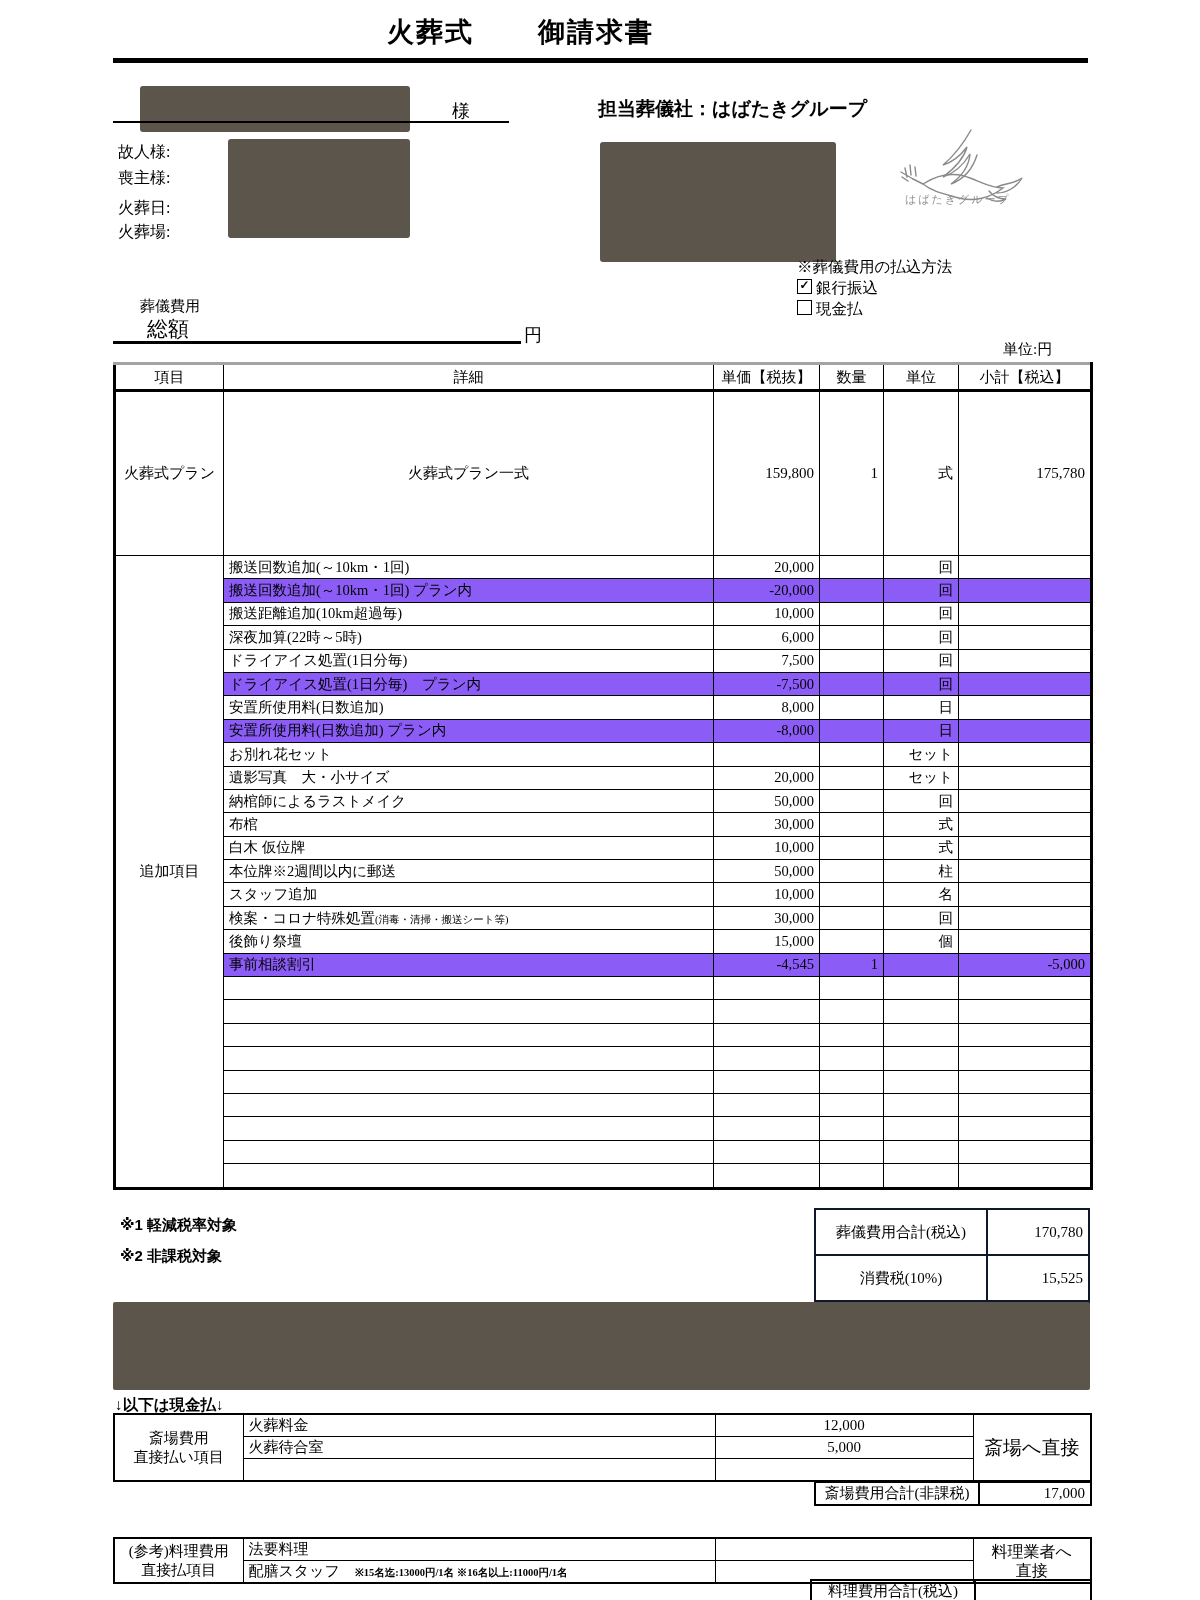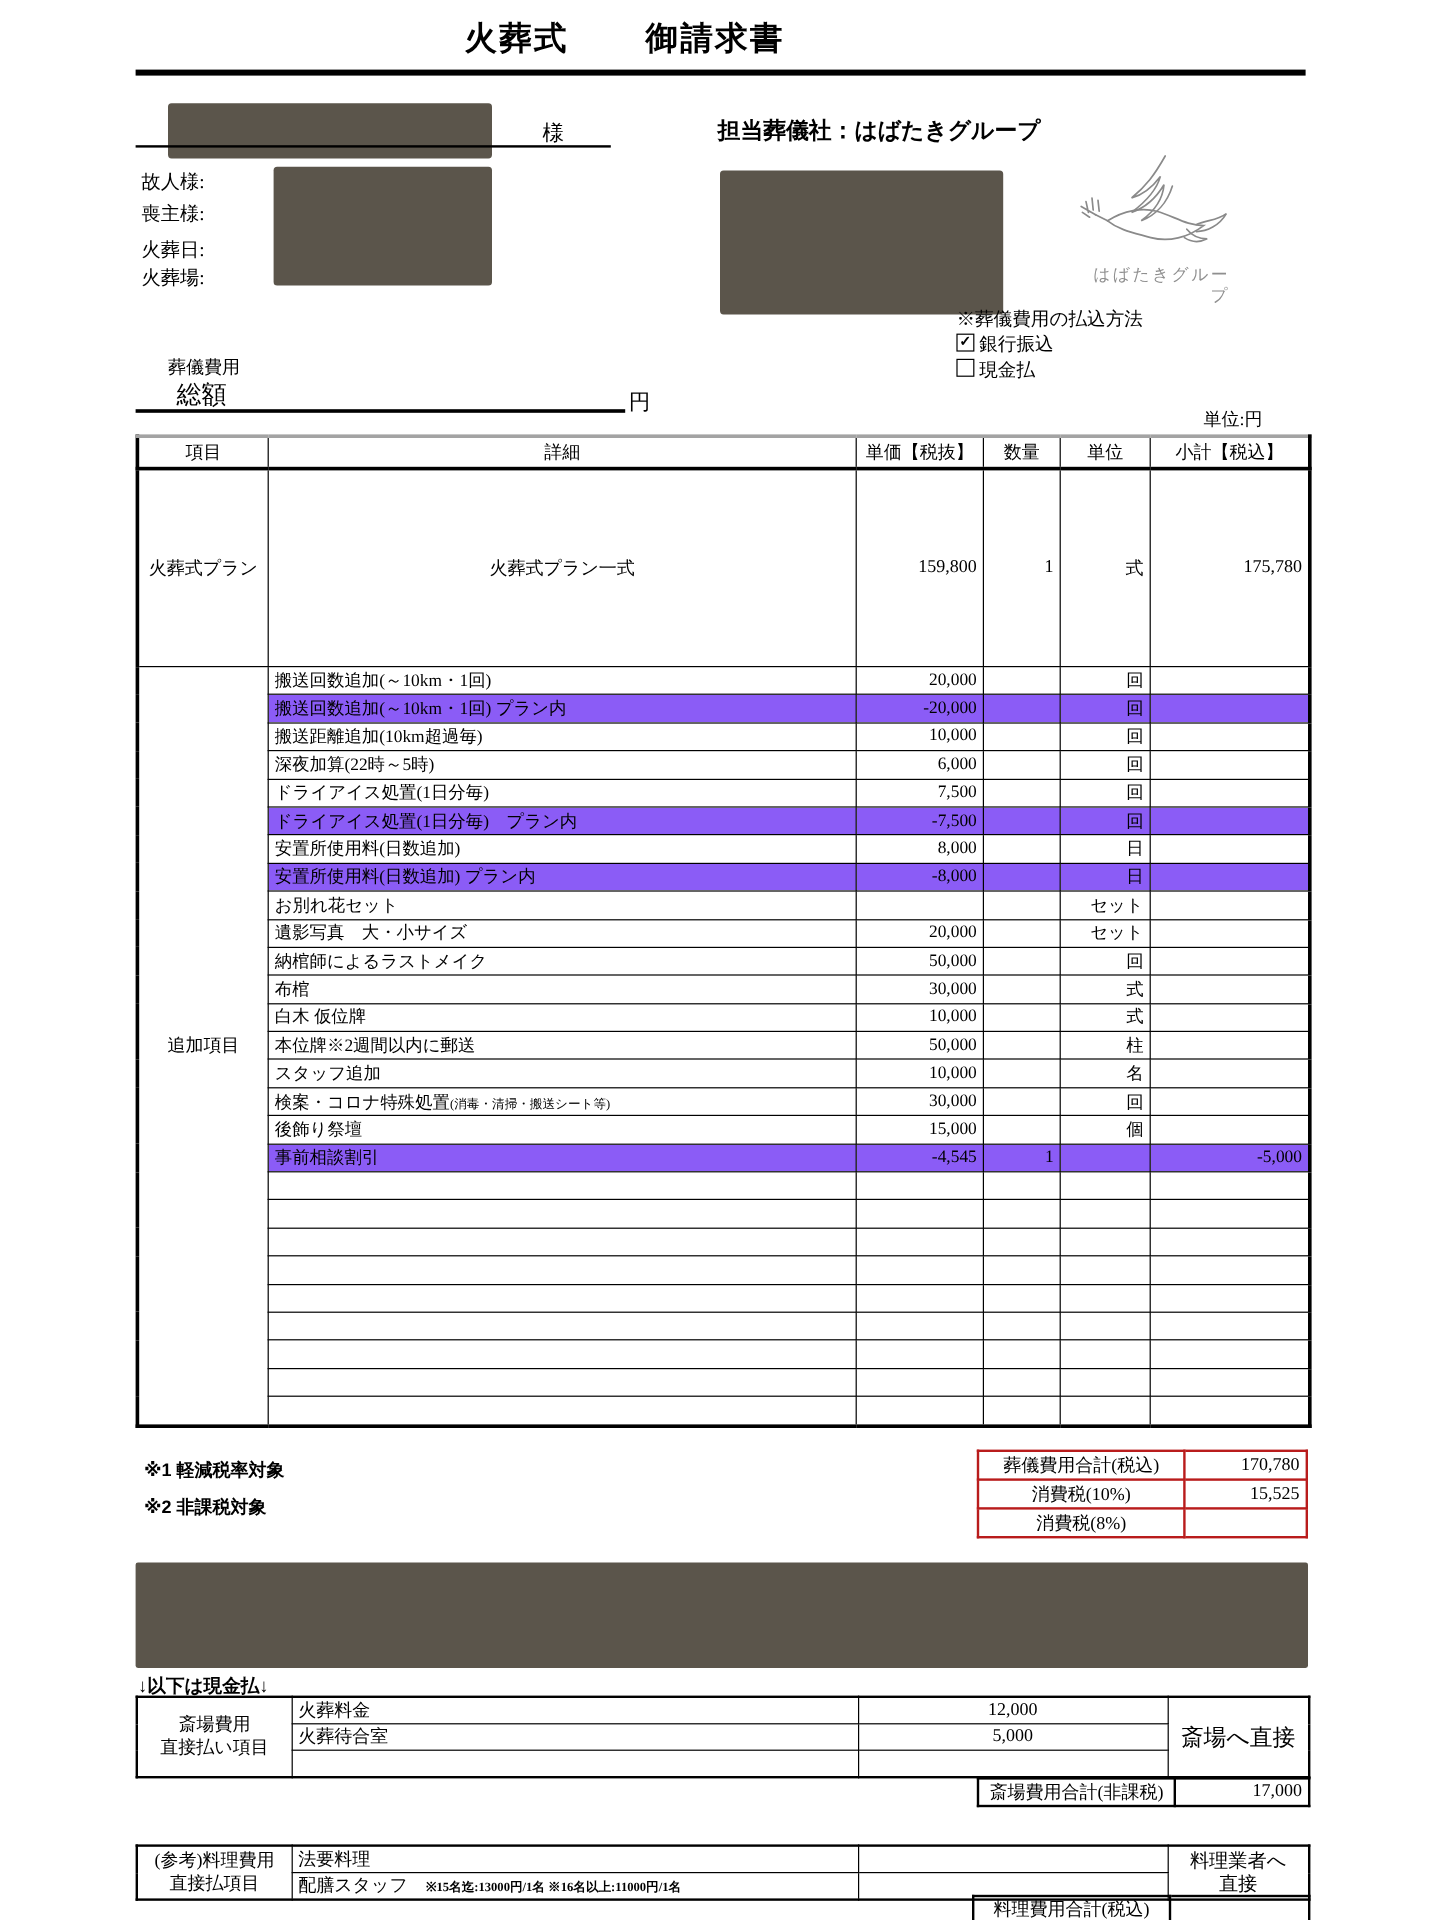--- a/index.html
+++ b/index.html
@@ -14,21 +14,21 @@
   #title span{margin:0 32px;}
   #top-rule{left:113px;top:58px;width:975px;height:5px;background:#000;}
   .redact{background:#5b554b;border-radius:3px;}
   #name-underline{left:113px;top:121px;width:396px;height:2px;background:#000;}
   #honorific{left:452px;top:99px;font-size:18px;}
   #vendor{left:598px;top:96px;font-size:19px;}
   .field-label{left:118px;font-size:16px;}
 
   
   #logo{left:893px;top:122px;width:135px;height:100px;}
-  #logo-caption{left:905px;top:220px;width:120px;text-align:right;font-size:14px;color:#8f8f8f;letter-spacing:2px;}
+  #logo-caption{left:905px;top:192px;width:120px;text-align:left;font-size:11px;color:#8f8f8f;letter-spacing:2px;}
 
   
   #pay{left:797px;top:256px;font-size:15.5px;line-height:21px;}
   .cb{display:inline-block;width:13px;height:13px;border:1.6px solid #000;margin-right:4px;
       position:relative;top:1px;text-align:center;line-height:12px;font-size:12px;}
   .cb.checked::after{content:"✓";position:absolute;left:0;top:-1px;width:13px;font-weight:bold;}
 
   
   #gt-label1{left:140px;top:297px;font-size:15px;}
   #gt-label2{left:147px;top:315px;font-size:21px;}
@@ -48,21 +48,21 @@
   tr.plan-row .c{text-align:center;}
   .num{text-align:right;}
   #addon-body td{height:22.4px;font-size:14.5px;}
   #addon-body td.cat{text-align:center;font-size:15px;border-bottom:3px solid #000;}
   #addon-body tr:last-child td{border-bottom:3px solid #000;}
   td.hl{background:#8b5cf6;}
   .small-note{font-size:10.5px;}
 
   
   #summary{left:814px;top:1208px;border-collapse:collapse;table-layout:fixed;width:276px;}
-  #summary td{border:2px solid #b91c1c;height:22px;font-size:15px;padding:0 5px;}
+  #summary td{border:2px solid #0f172a;height:22px;font-size:15px;padding:11px 5px;}
   #summary .lab{text-align:center;width:160px;}
   #notes1{left:120px;top:1216px;font-size:15px;}
   #notes2{left:120px;top:1247px;font-size:15px;}
 
   
   #band{left:113px;top:1302px;width:977px;height:88px;background:#5b554b;border-radius:2px;}
   #cash-heading{left:115px;top:1395px;font-size:15.5px;}
 
   
   .mini{border-collapse:collapse;table-layout:fixed;width:977px;}

